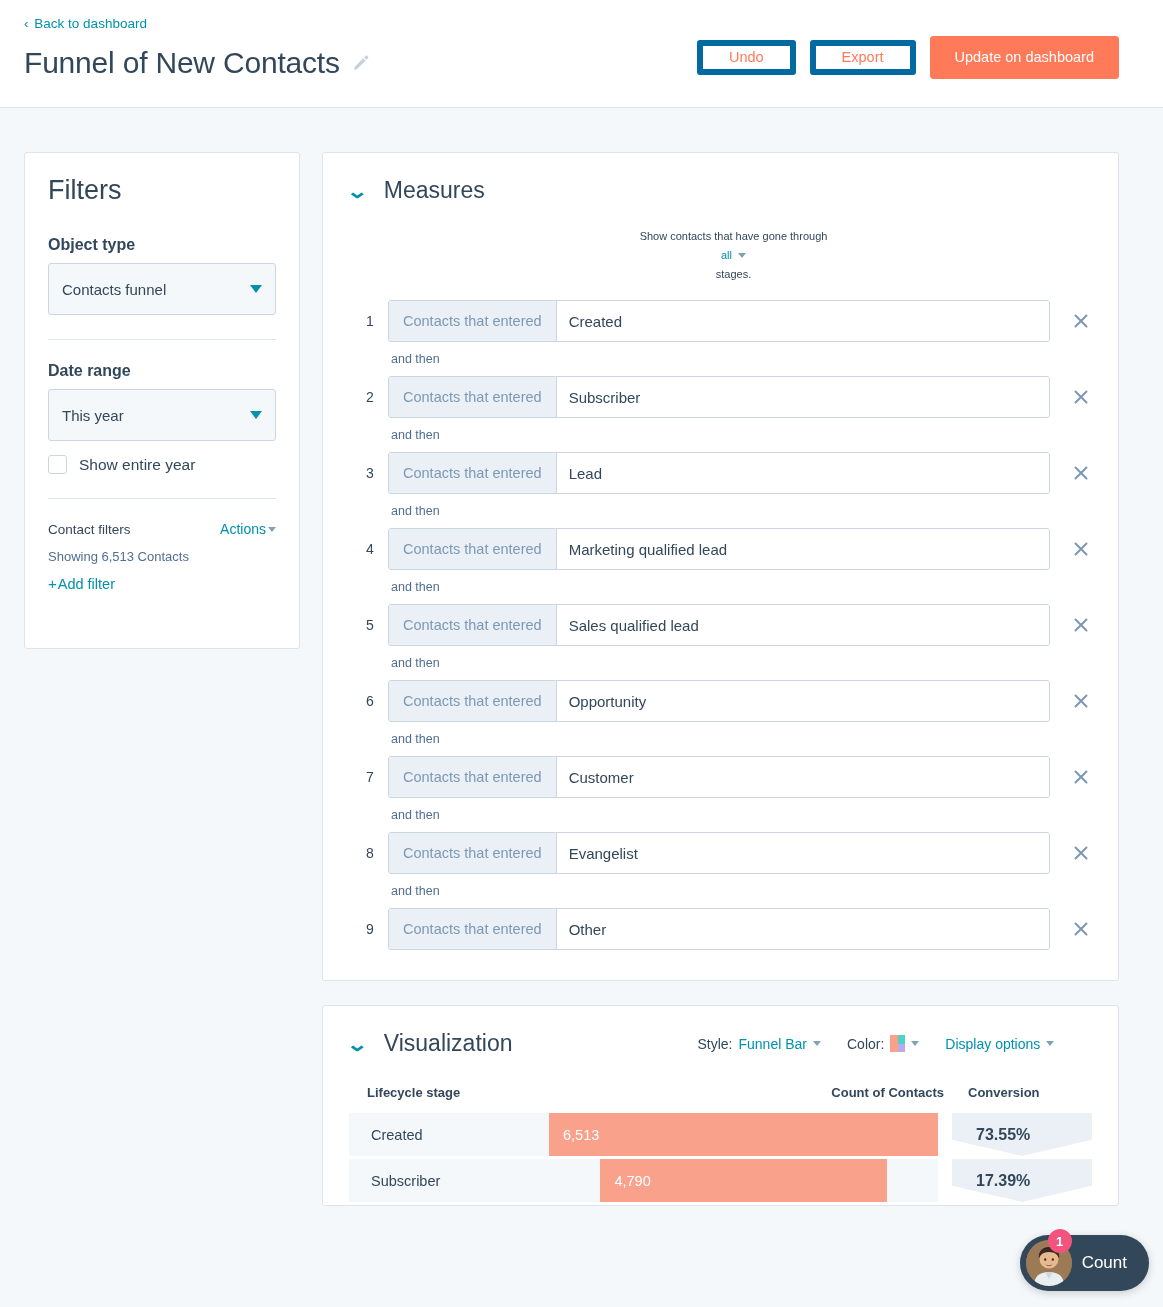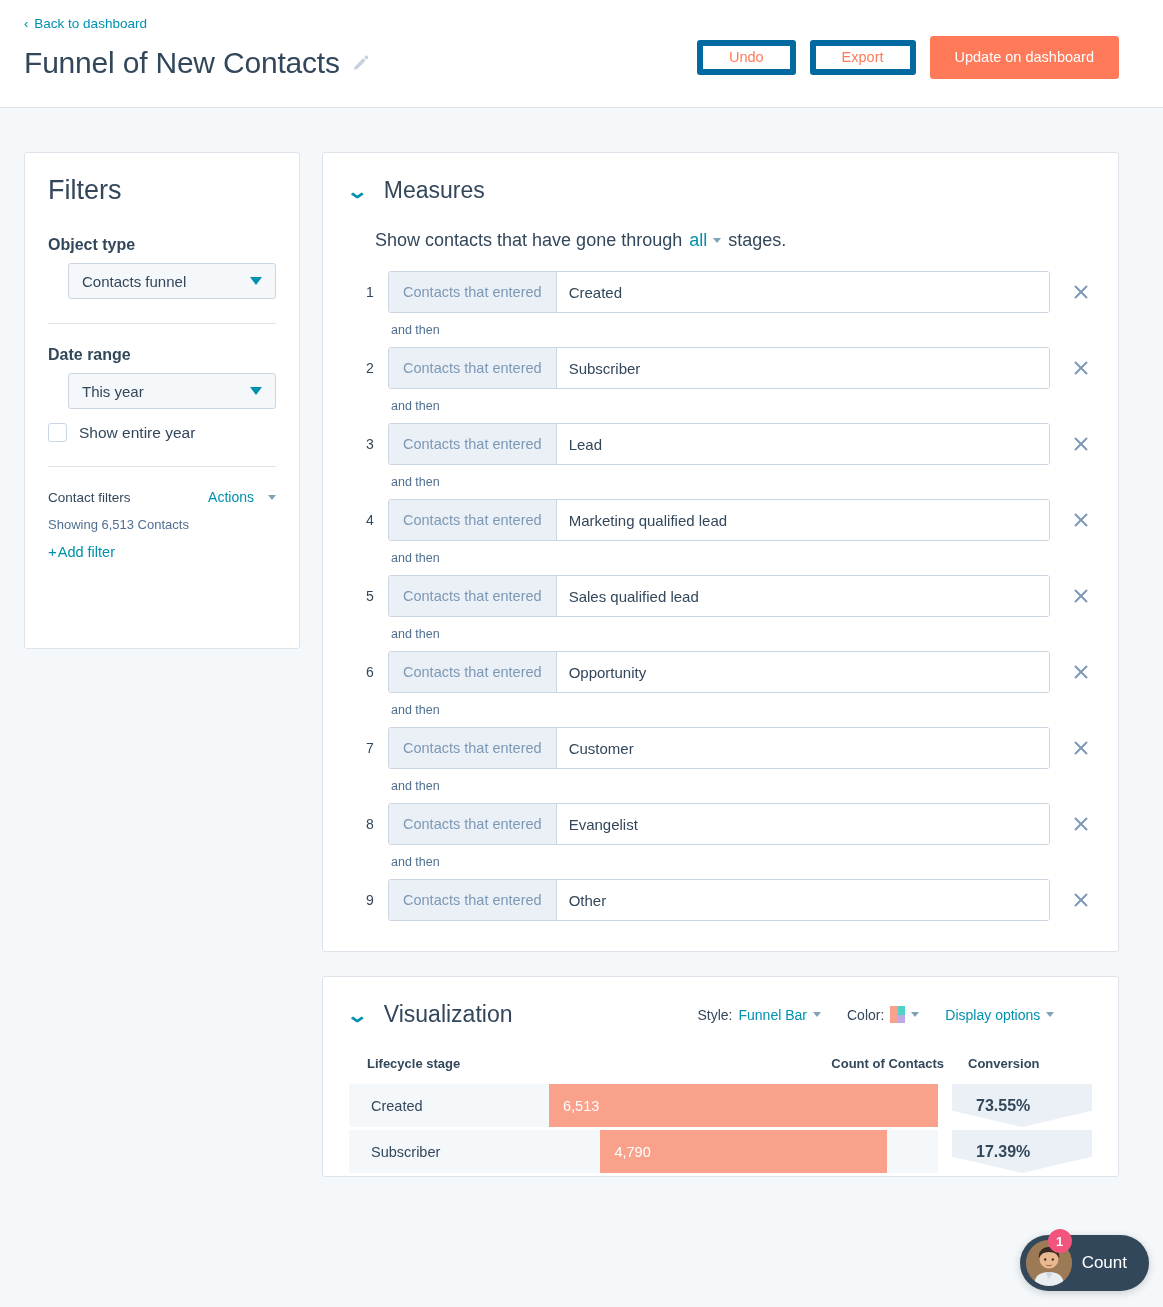--- a/index.html
+++ b/index.html
@@ -113,32 +113,31 @@
     color: #33475b;
     margin-bottom: 30px;
   }
   .field-label {
     font-size: 16px;
     font-weight: 700;
     color: #33475b;
     margin-bottom: 9px;
   }
   .select-box {
-    height: 36px;
+    height: 52px;
     border: 1px solid #cbd6e2;
     border-radius: 3px;
     background: #f5f8fa;
     display: flex;
     align-items: center;
     justify-content: space-between;
     padding: 0 13px;
     font-size: 15px;
     color: #33475b;
     cursor: pointer;
-    margin-left: 20px;
   }
   .caret-down {
     width: 0; height: 0;
     border-left: 6px solid transparent;
     border-right: 6px solid transparent;
     border-top: 8px solid #0091ae;
     flex-shrink: 0;
   }
   .caret-small {
     width: 0; height: 0;
@@ -176,21 +175,21 @@
     justify-content: space-between;
   }
   .cf-title {
     font-size: 13.5px;
     font-weight: 400;
     color: #33475b;
   }
   .actions-link {
     display: inline-flex;
     align-items: center;
-    gap: 14px;
+    gap: 2px;
     color: #0091ae;
     font-size: 14px;
     cursor: pointer;
     text-align: right;
   }
   .showing-text {
     font-size: 13px;
     color: #516f90;
     margin-top: 12px;
   }
@@ -234,26 +233,27 @@
     font-weight: bold;
     transform: scaleX(1.35);
     display: inline-block;
   }
   .section-title {
     font-size: 23px;
     font-weight: 400;
     color: #33475b;
   }
   .measures-sentence {
-    font-size: 18px;
+    font-size: 11px;
     color: #33475b;
     margin: 0 0 20px 26px;
     display: flex;
     align-items: center;
     gap: 7px;
+    flex-direction: column;
   }
   .inline-link {
     color: #0091ae;
     cursor: pointer;
     display: inline-flex;
     align-items: center;
     gap: 6px;
   }
 
   .measure-row {

